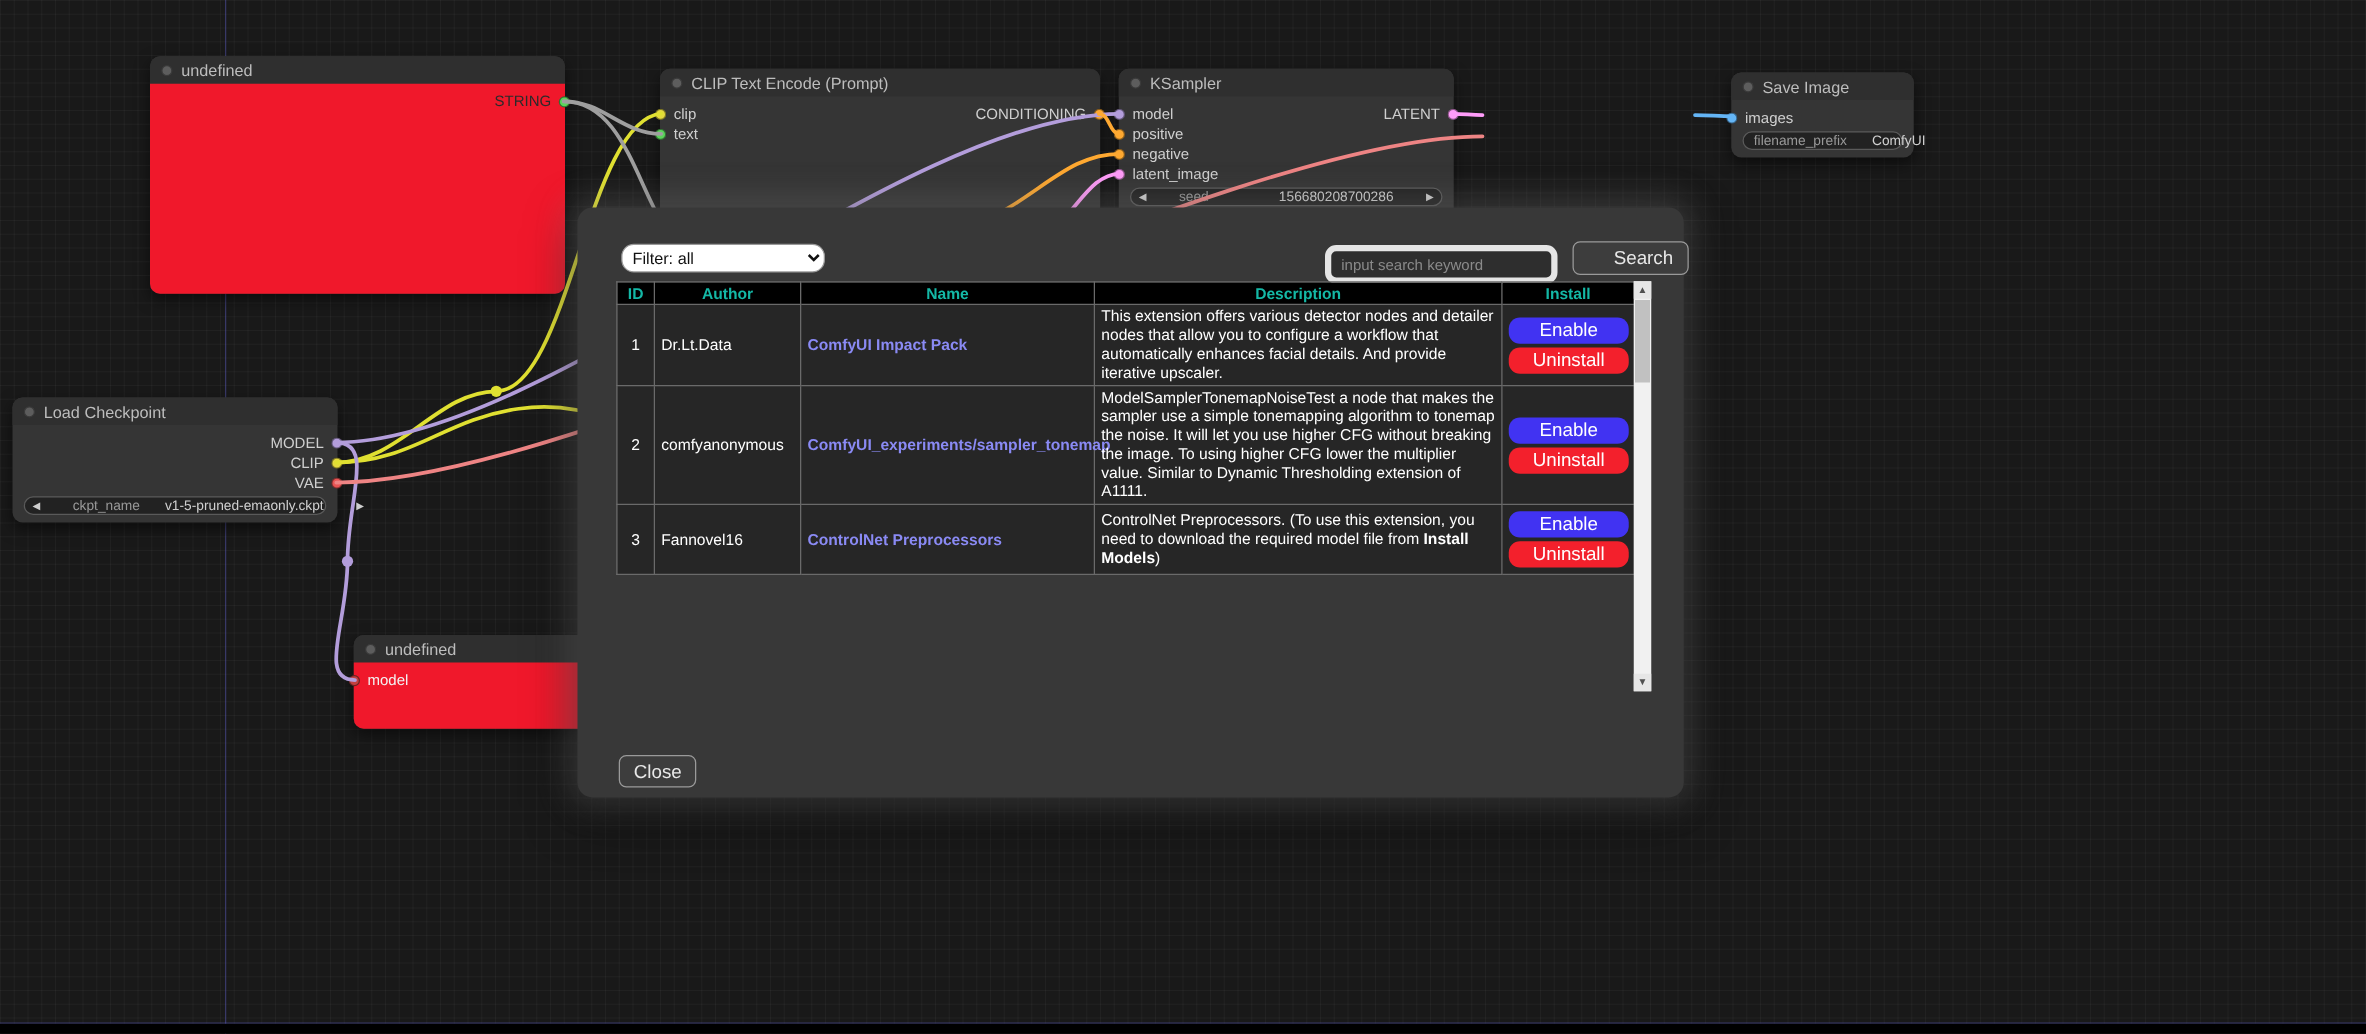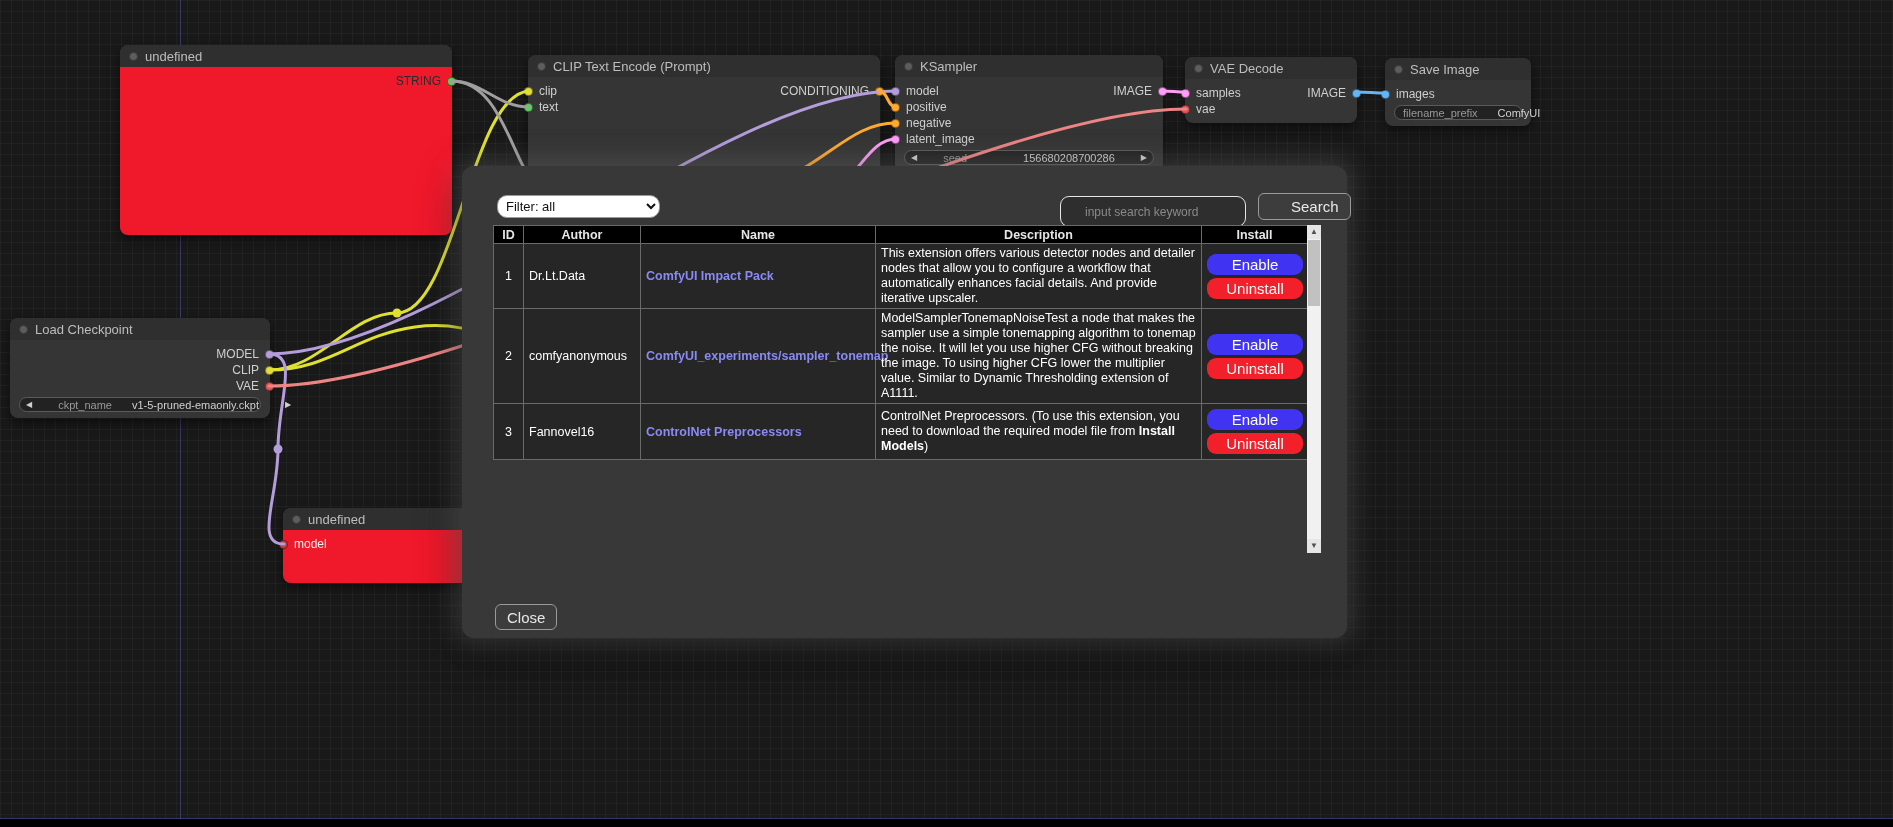--- a/index.html
+++ b/index.html
@@ -56,35 +56,35 @@
     background:#383838; border-radius:12px;
     box-shadow:0 0 26px 7px rgba(185,185,185,0.22), 0 12px 40px rgba(0,0,0,0.6);
   }
   #filter-select {
     position:absolute; left:35px; top:29px; width:163px; height:23px;
     background:#fff; color:#111; border:1px solid #999; border-radius:10px;
     font-size:13px; font-family:"Liberation Sans", sans-serif; padding:0 4px;
   }
   #search-input {
     position:absolute; left:598px; top:30px; width:186px; height:31px;
-    background:#2e2e2e; color:#ddd; border:1px solid #e5e5e5; border-radius:9px;
-    font-size:12px; padding:0 24px; font-family:"Liberation Sans", sans-serif;
+    background:#2e2e2e; color:#ddd; border:5px solid #e5e5e5; border-radius:9px;
+    font-size:12px; padding:0 8px; font-family:"Liberation Sans", sans-serif;
   }
   #search-input::placeholder { color:#8a8a8a; }
   .gray-btn {
     background:#3d3d3d; border:1px solid #9a9a9a; border-radius:6px; color:#e8e8e8;
     font-size:15px; font-family:"Liberation Sans", sans-serif; padding:2px 11px; cursor:pointer;
   }
   #search-btn { position:absolute; left:796px; top:27px; height:27px;padding-left:32px; }
   #close-btn  { position:absolute; left:33px; top:438px; height:26px; }
 
   .table-wrap { position:absolute; left:31px; top:59px; width:828px; height:328px; }
   table.ext { border-collapse:collapse; width:814px; table-layout:fixed; }
   table.ext th {
-    background:#000; color:#e5e5e5; font-size:12.5px; font-weight:bold;
+    background:#000; color:#14b8a6; font-size:12.5px; font-weight:bold;
     height:18px; border:1px solid #6a6a6a; padding:0 2px;
   }
   table.ext td {
     border:1px solid #6a6a6a; background:#262626; color:#fff;
     font-size:12.5px; padding:2px 5px; vertical-align:middle;
   }
   td.cell-id { text-align:center; }
   td.cell-name a { color:#8a8af4; font-weight:bold; text-decoration:none; cursor:pointer; }
   td.cell-desc { line-height:15px; }
   td.cell-install { text-align:center; padding:3px 4px; }
@@ -156,21 +156,21 @@
       <span class="collapse-dot"></span>
       <span>KSampler</span>
     </div>
     <div class="node-body">
       <div class="slot">
         <span class="in">
           <span class="dot dot-in" style="background:#b39ddb"></span>
           <span>model</span>
         </span>
         <span class="out">
-          <span>IMAGE</span>
+          <span>LATENT</span>
           <span class="dot dot-out" style="background:#ff9cf9"></span>
         </span>
       </div>
       <div class="slot">
         <span class="in">
           <span class="dot dot-in" style="background:#ffa931"></span>
           <span>positive</span>
         </span>
       </div>
       <div class="slot">
@@ -187,44 +187,20 @@
       </div>
       <div class="widget">
         <span class="arrow">◀</span>
         <span class="wname">seed</span>
         <span class="wval">156680208700286</span>
         <span class="arrow">▶</span>
       </div>
     </div>
   </div>
 
-  <div class="node" style="left:1185px;top:57px;width:172px;height:66px;">
-    <div class="node-title">
-      <span class="collapse-dot"></span>
-      <span>VAE Decode</span>
-    </div>
-    <div class="node-body">
-      <div class="slot">
-        <span class="in">
-          <span class="dot dot-in" style="background:#ff9cf9"></span>
-          <span>samples</span>
-        </span>
-        <span class="out">
-          <span>IMAGE</span>
-          <span class="dot dot-out" style="background:#64b5f6"></span>
-        </span>
-      </div>
-      <div class="slot">
-        <span class="in">
-          <span class="dot dot-in" style="background:#e85454"></span>
-          <span>vae</span>
-        </span>
-      </div>
-    </div>
-  </div>
 
   <div class="node" style="left:1385px;top:58px;width:146px;height:68px;">
     <div class="node-title">
       <span class="collapse-dot"></span>
       <span>Save Image</span>
     </div>
     <div class="node-body">
       <div class="slot">
         <span class="in">
           <span class="dot dot-in" style="background:#64b5f6"></span>

